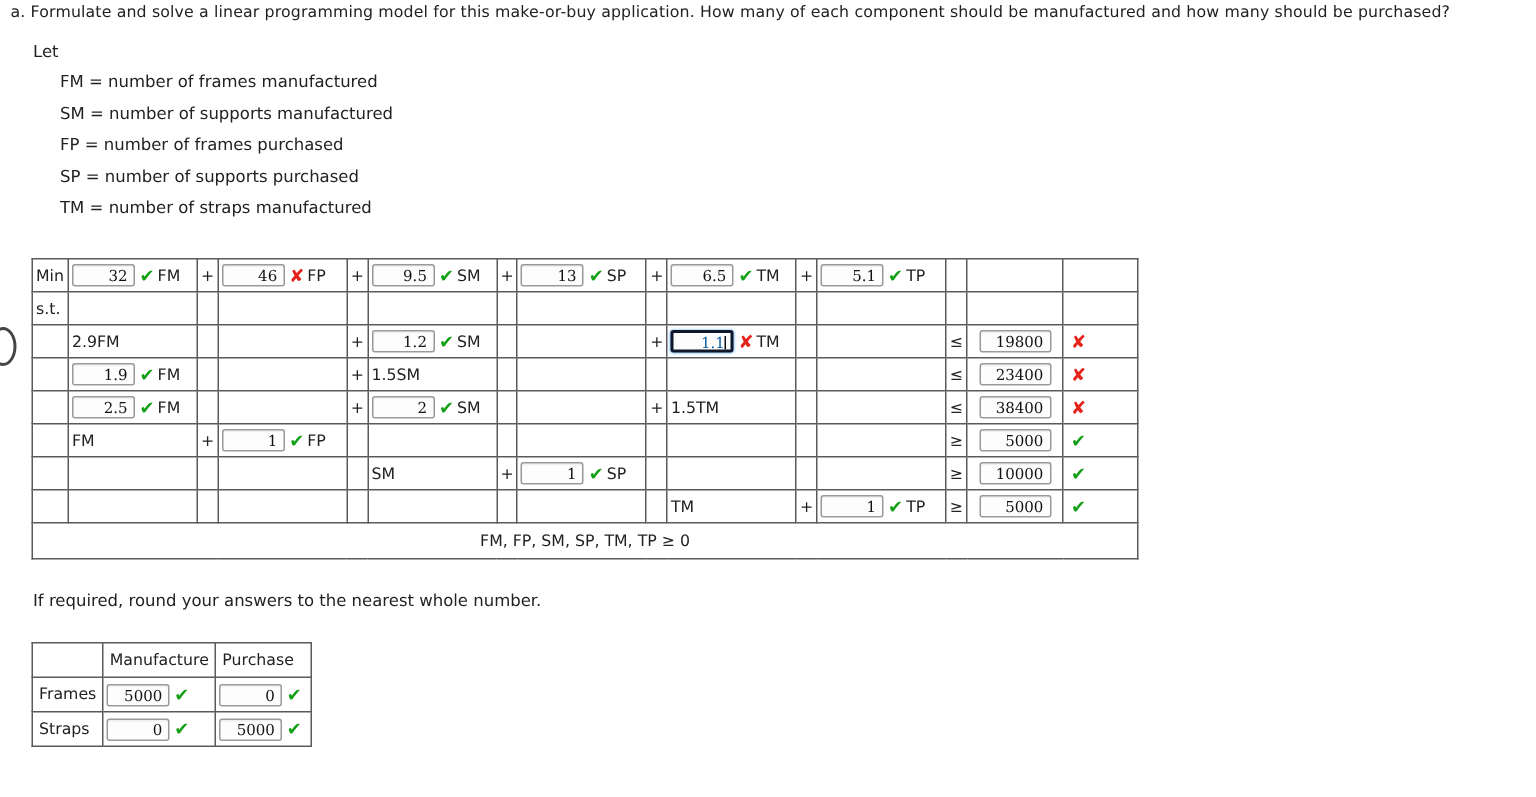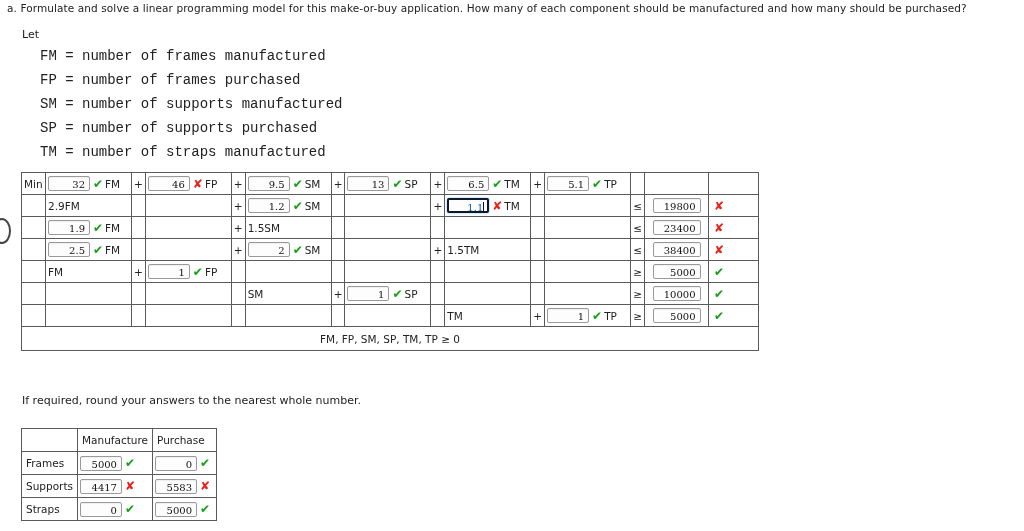--- a/index.html
+++ b/index.html
@@ -32,26 +32,25 @@
     position: absolute;
     left: 22px;
     top: 28px;
   }
   .let-word {
     font-size: 11px;
     color: #222;
     margin-bottom: 7px;
   }
   .def-line {
-    font-size: 14px;
+    font-size: 11px;
     color: #222;
     margin-left: 18px;
     margin-bottom: 8px;
     white-space: nowrap;
-    font-family: Liberation Mono, monospace;
   }
 
   
   .model-table {
     position: absolute;
     left: 21px;
     top: 172px;
     border-collapse: collapse;
     background: #fff;
     table-layout: fixed;
@@ -172,22 +171,22 @@
 </head>
 <body>
 
 <div class="left-arc"></div>
 
 <div class="question">a. Formulate and solve a linear programming model for this make-or-buy application. How many of each component should be manufactured and how many should be purchased?</div>
 
 <div class="let-block">
   <div class="let-word">Let</div>
   <div class="def-line">FM  =  number of frames manufactured</div>
+  <div class="def-line">SM  =  number of supports manufactured</div>
   <div class="def-line">FP  =  number of frames purchased</div>
-  <div class="def-line">SM  =  number of supports manufactured</div>
   <div class="def-line">SP  =  number of supports purchased</div>
   <div class="def-line">TM  =  number of straps manufactured</div>
 </div>
 
 <table class="model-table">
   <colgroup>
     <col style="width:24px">
       <col style="width:86px">
       <col style="width:12px">
     <col style="width:68px">
@@ -228,20 +227,37 @@
     </td>
     <td class="plus">+</td>
     <td class="term">
       <span class="inp">5.1</span><span class="mark ok">✔</span><span class="varname">TP</span>
     </td>
     <td class="rel"></td>
     <td class="rhs"></td>
     <td class="endcol"></td>
   </tr>
 
+  <tr>
+    <td class="lbl">s.t.</td>
+    <td></td>
+    <td></td>
+    <td></td>
+    <td></td>
+    <td></td>
+    <td></td>
+    <td></td>
+    <td></td>
+    <td></td>
+    <td></td>
+    <td></td>
+    <td></td>
+    <td></td>
+    <td></td>
+  </tr>
 
   <tr>
     <td class="lbl"></td>
     <td class="term">2.9FM</td>
     <td class="plus"></td>
     <td class="term"></td>
     <td class="plus">+</td>
     <td class="term">
       <span class="inp">1.2</span><span class="mark ok">✔</span><span class="varname">SM</span>
     </td>
@@ -402,29 +418,20 @@
   <tr>
     <td class="rowlbl">Frames</td>
     <td class="valcell">
       <span class="inp">5000</span><span class="mark ok">✔</span>
     </td>
     <td class="valcell">
       <span class="inp">0</span><span class="mark ok">✔</span>
     </td>
   </tr>
   <tr>
-    <td class="rowlbl">Supports</td>
-    <td class="valcell">
-      <span class="inp">4417</span><span class="mark bad">✘</span>
-    </td>
-    <td class="valcell">
-      <span class="inp">5583</span><span class="mark bad">✘</span>
-    </td>
-  </tr>
-  <tr>
     <td class="rowlbl">Straps</td>
     <td class="valcell">
       <span class="inp">0</span><span class="mark ok">✔</span>
     </td>
     <td class="valcell">
       <span class="inp">5000</span><span class="mark ok">✔</span>
     </td>
   </tr>
 </tbody>
   </table>

